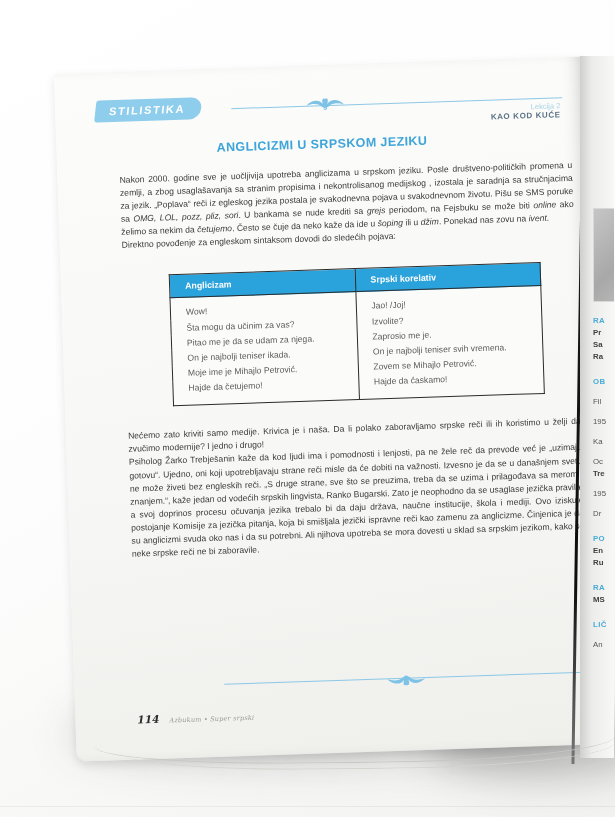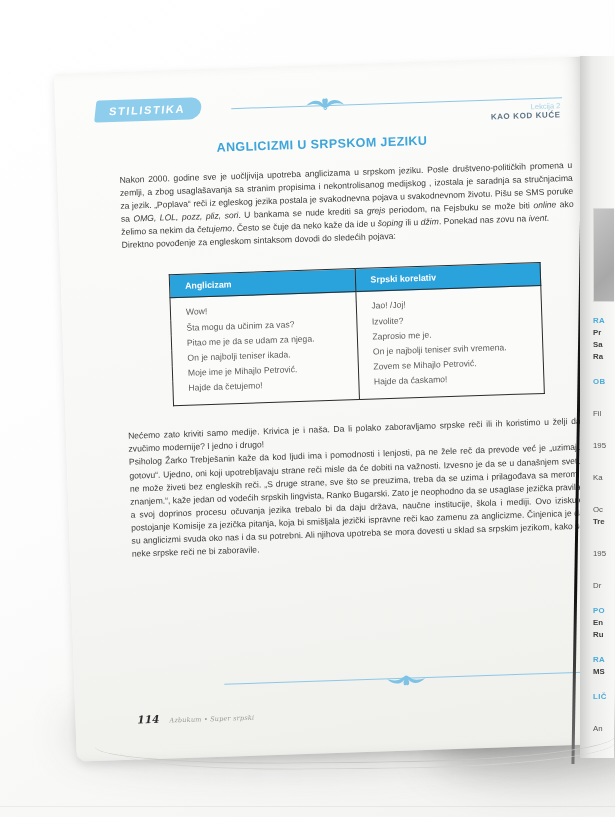--- a/index.html
+++ b/index.html
@@ -74,21 +74,21 @@
   .page-next{position:absolute;left:580px;top:56px;width:34px;height:702px;
     background:linear-gradient(90deg,#cfcfcd 0%,#ececea 35%,#f8f8f7 100%);
     overflow:hidden;}
   .next-photo{margin:152px 0 0 13px;width:40px;height:92px;
     background:linear-gradient(135deg,#c6c6c6 0%,#a8a8a8 60%,#bdbdbd 100%);
     border:1px solid #d8d8d8;}
   .frags{margin-left:13px;white-space:nowrap;}
   .frag{font-size:7.8px;line-height:12px;}
   .frag-h{color:#4aabd8;font-weight:bold;margin-top:13px;letter-spacing:.4px;}
   .frag-b{color:#3f3f3f;font-weight:bold;}
-  .frag-n{color:#555555;margin-top:20px;}
+  .frag-n{color:#555555;margin-top:8px;}
 
   
   .stack-line{position:absolute;left:95px;right:0;height:26px;
     border-bottom:1.2px solid #c7c7c4;border-radius:0 0 46% 40% / 0 0 90% 70%;
     transform:rotate(-.6deg);}
   .stack1{top:736px;}
   .stack2{top:742px;left:120px;border-color:#d2d2cf;}
   .surface-line{position:absolute;left:0;right:0;top:806px;border-top:1px solid rgba(0,0,0,.05);}
 </style>
 </head>

